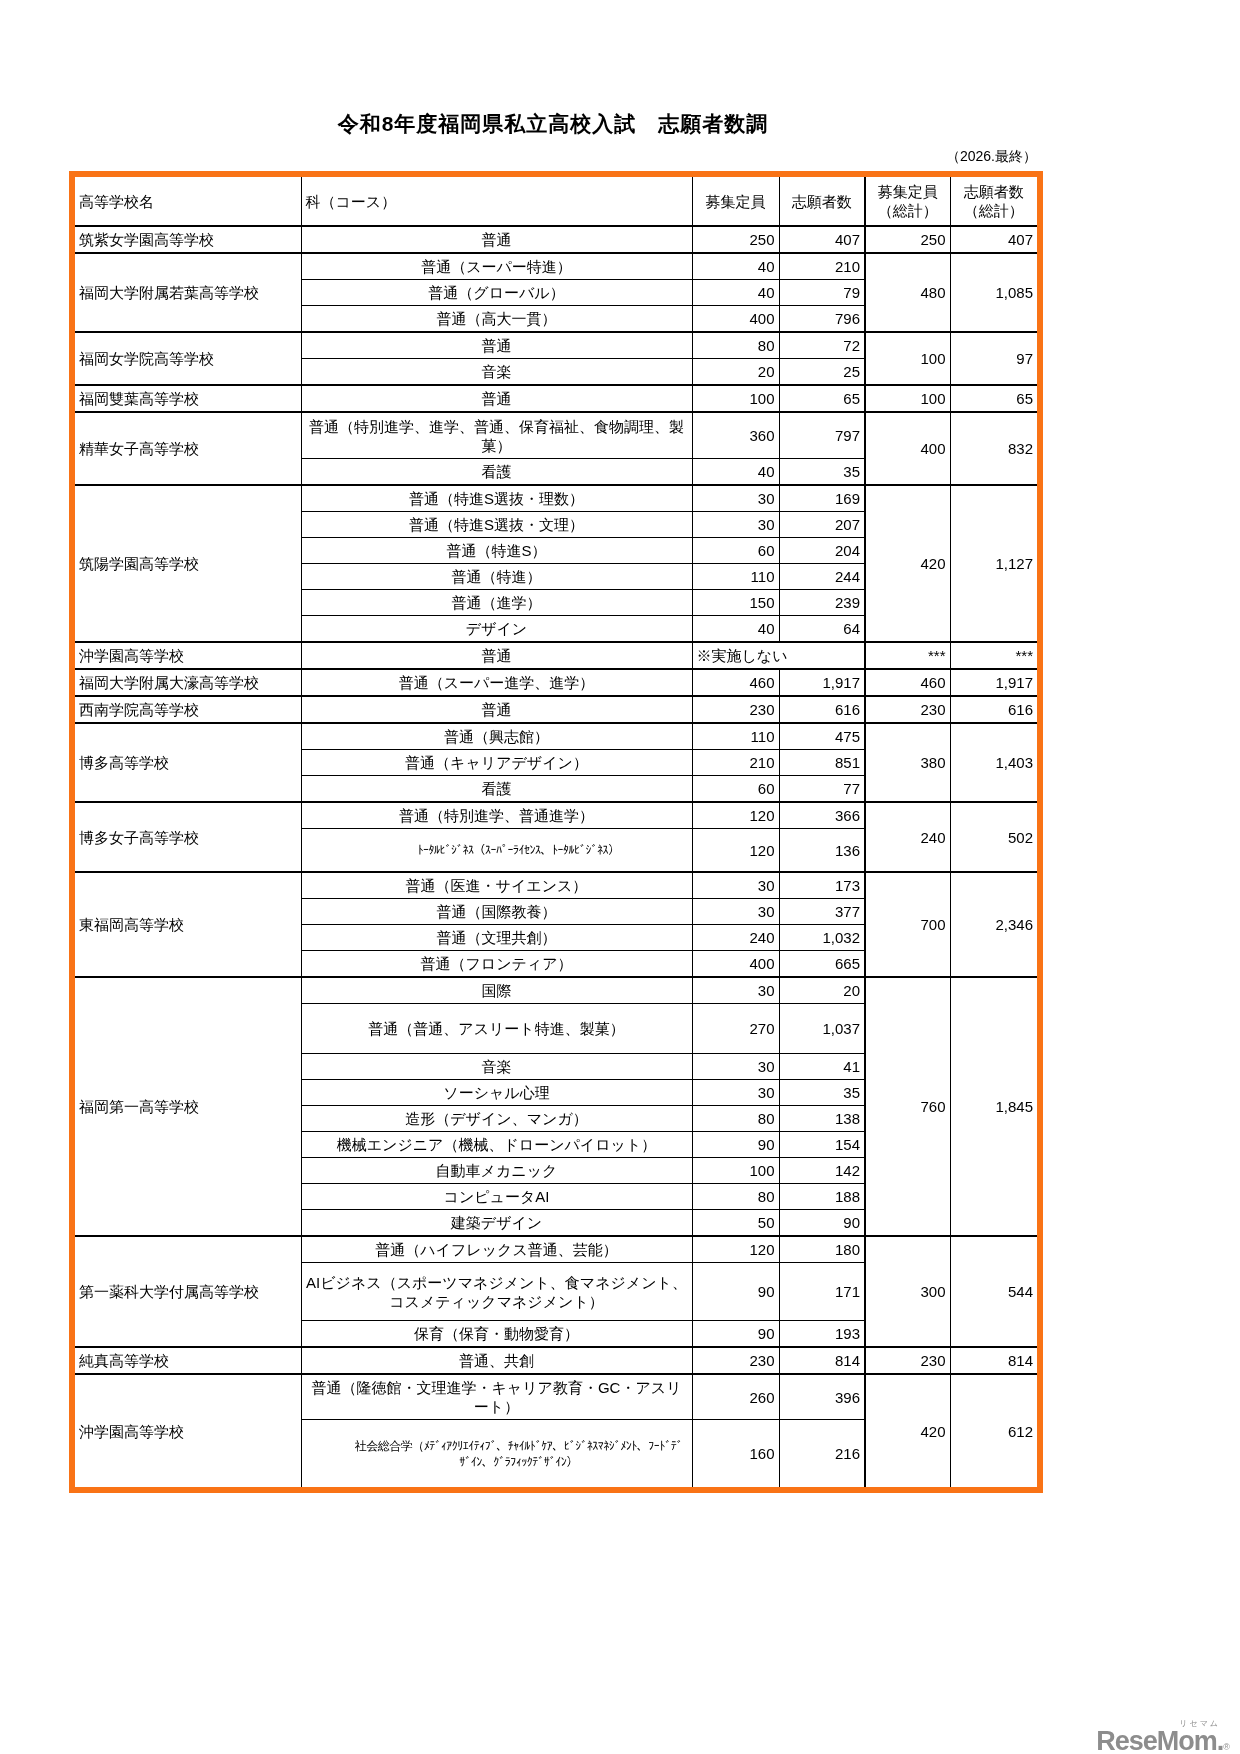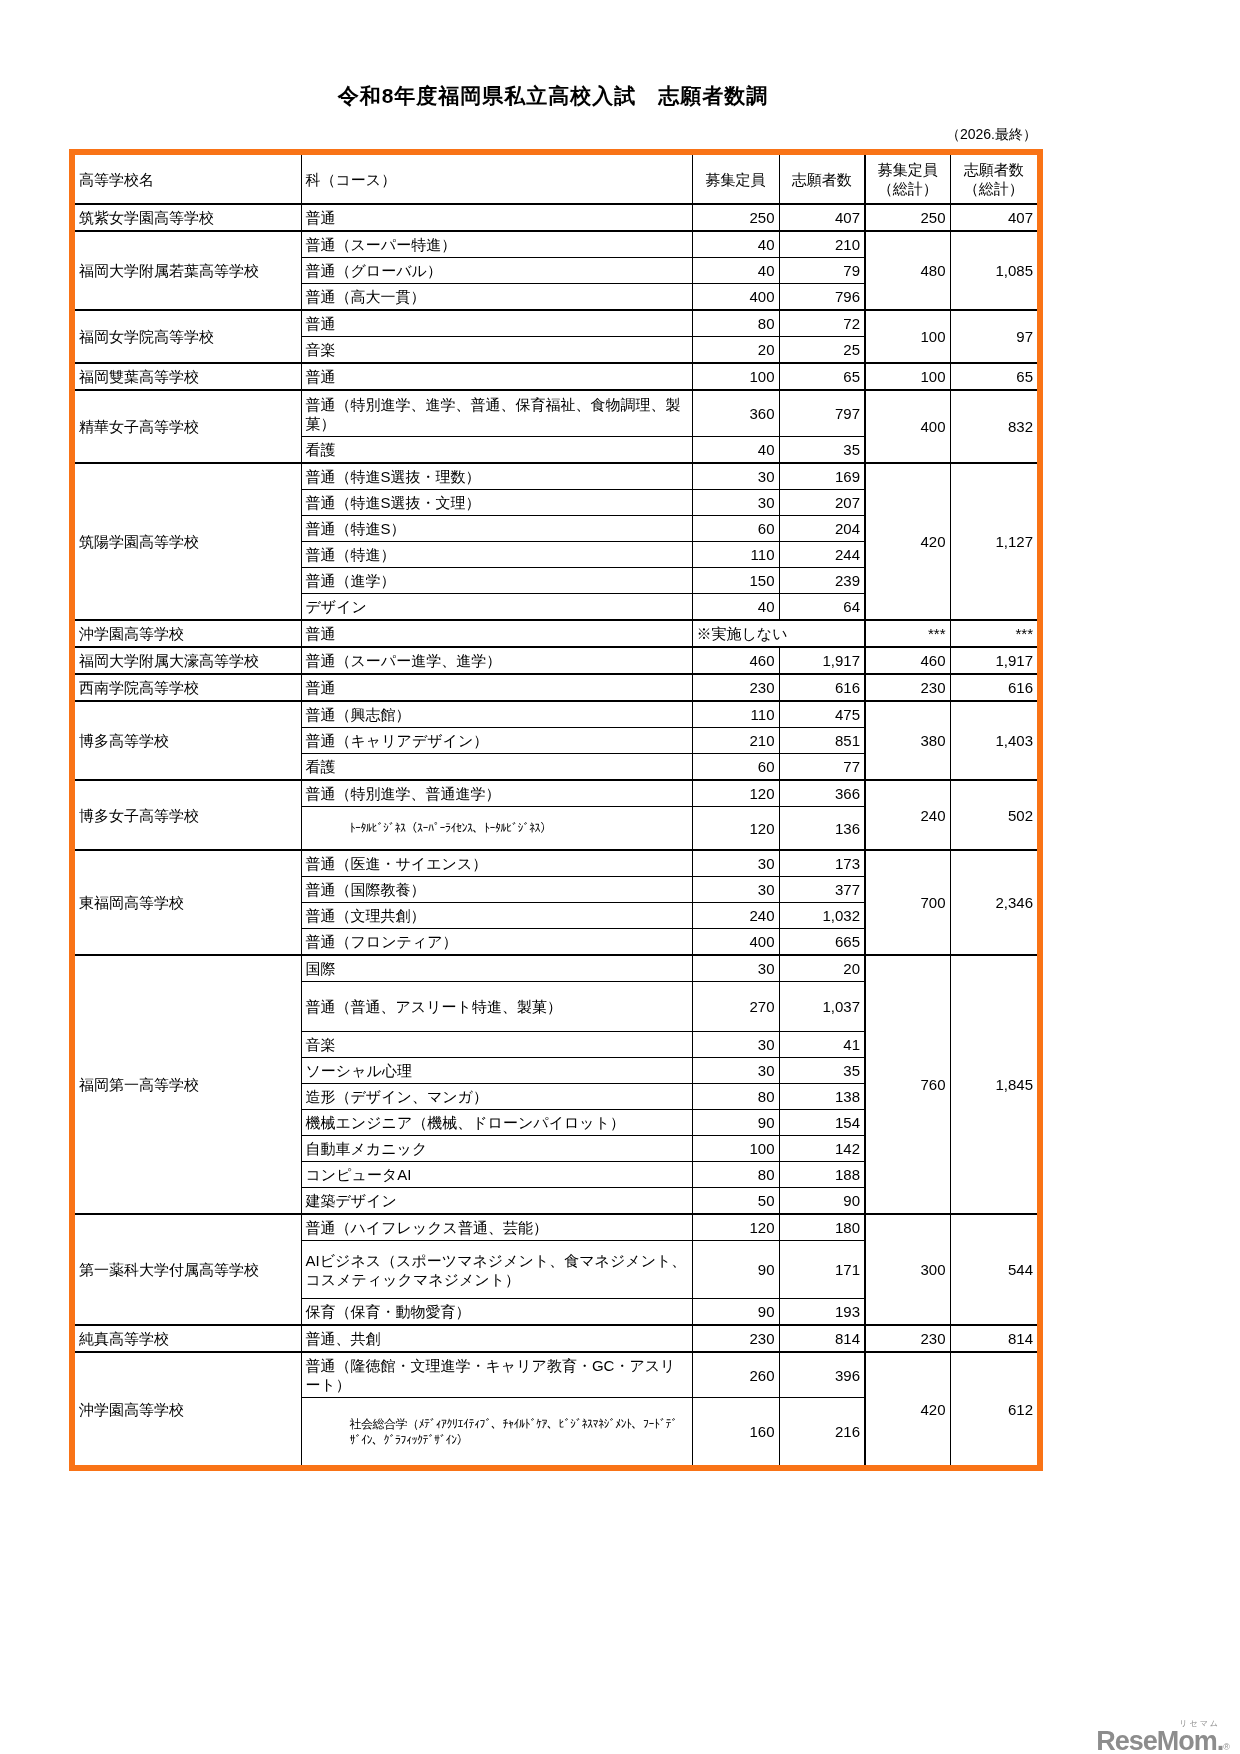--- a/index.html
+++ b/index.html
@@ -7,29 +7,29 @@
     position:relative;
     width:1240px;
     height:1754px;
     background:#ffffff;
     color:#000;
     font-family:"Liberation Sans", sans-serif;
     overflow:hidden;
   }
   .content { margin-left:69px; width:968px; }
   .page-title {
-    padding-top:82px;
+    padding-top:110px;
     text-align:center;
     font-size:21px;
     font-weight:bold;
     letter-spacing:1px;
     white-space:pre;
   }
   .subtitle { margin-top:50px; font-size:15px; }
-  .note { margin-top:16px; text-align:right; font-size:14px; }
+  .note { margin-top:10px; text-align:right; font-size:14px; }
   table.main {
     border-collapse:collapse;
     table-layout:fixed;
     width:968px;
     margin-top:5px;
     border:6px solid #f97316;
   }
   .main th, .main td {
     border:1px solid #000;
     padding:1px 4px;
@@ -39,21 +39,21 @@
     overflow:hidden;
   }
   .main thead th {
     height:46px;
     font-weight:normal;
     border-bottom:2px solid #000;
   }
   .h-left { text-align:left; }
   .h-center { text-align:center; white-space:pre-line; }
   td.col-school { text-align:left; }
-  td.col-course { text-align:left; height:23px;margin-left:12px; }
+  td.col-course { text-align:center; height:23px;margin-left:12px; }
   td.col-num { text-align:right; }
   td.col-merged { text-align:left;margin-left:24px; }
   .tcol { border-left:2px solid #000 !important; }
   tr.group-start td { border-top:2px solid #000; }
   td.small { font-size:12px; letter-spacing:-0.5px; line-height:16px;padding-left:48px; }
   .logo {
     position:absolute;
     right:10px;
     bottom:0;
     text-align:right;

